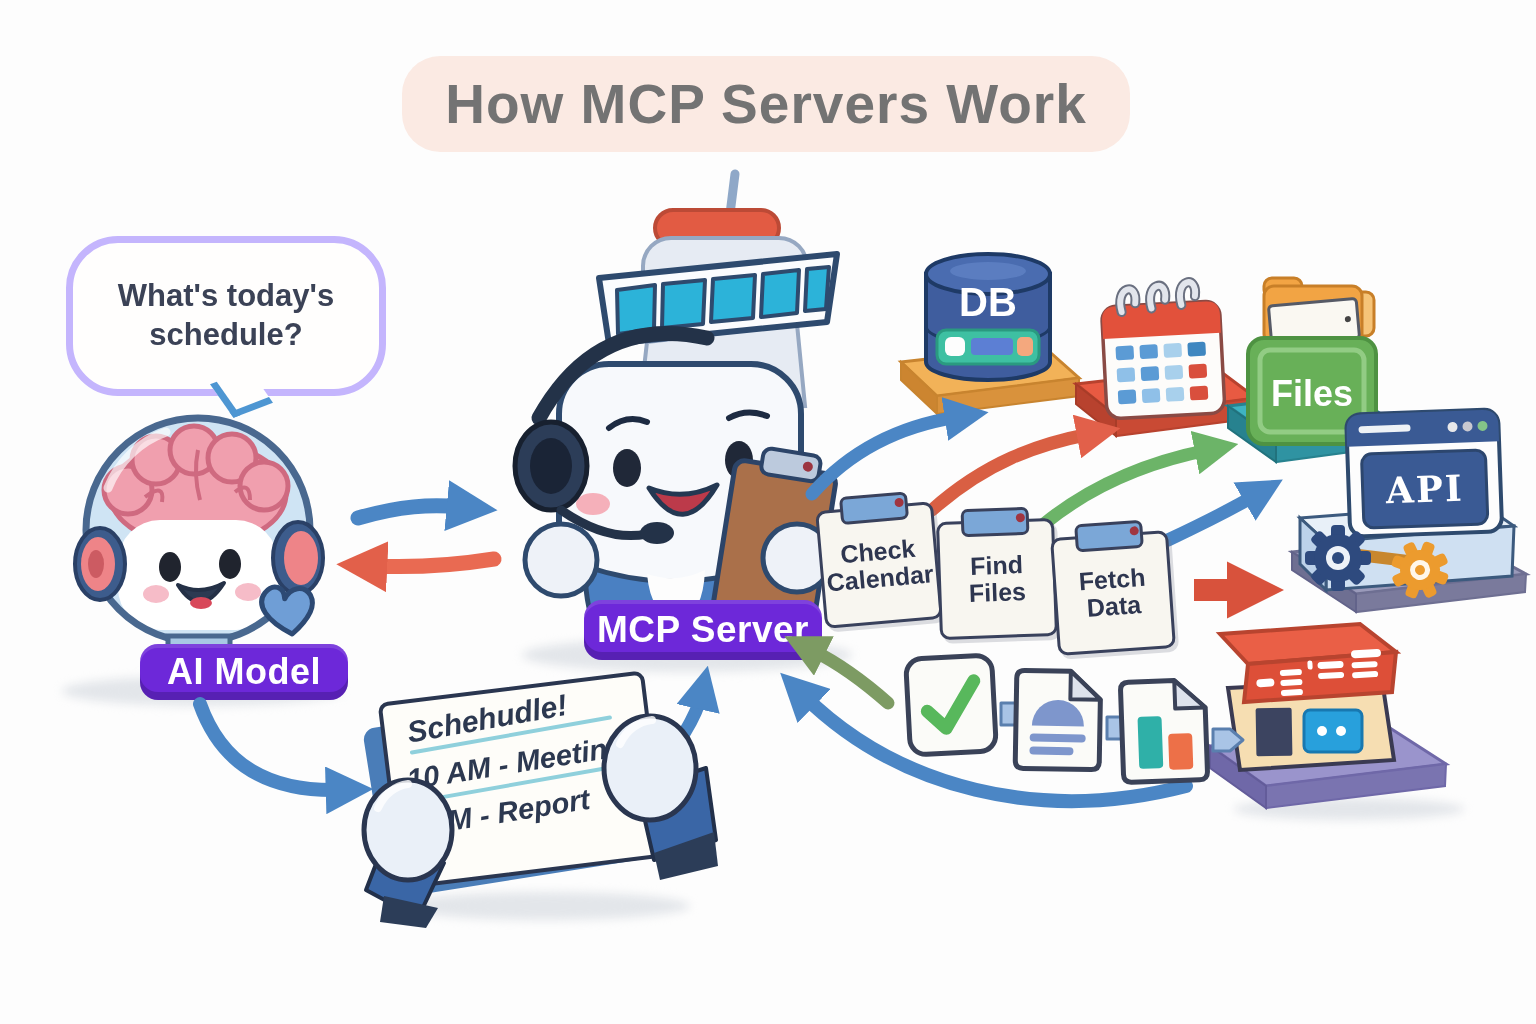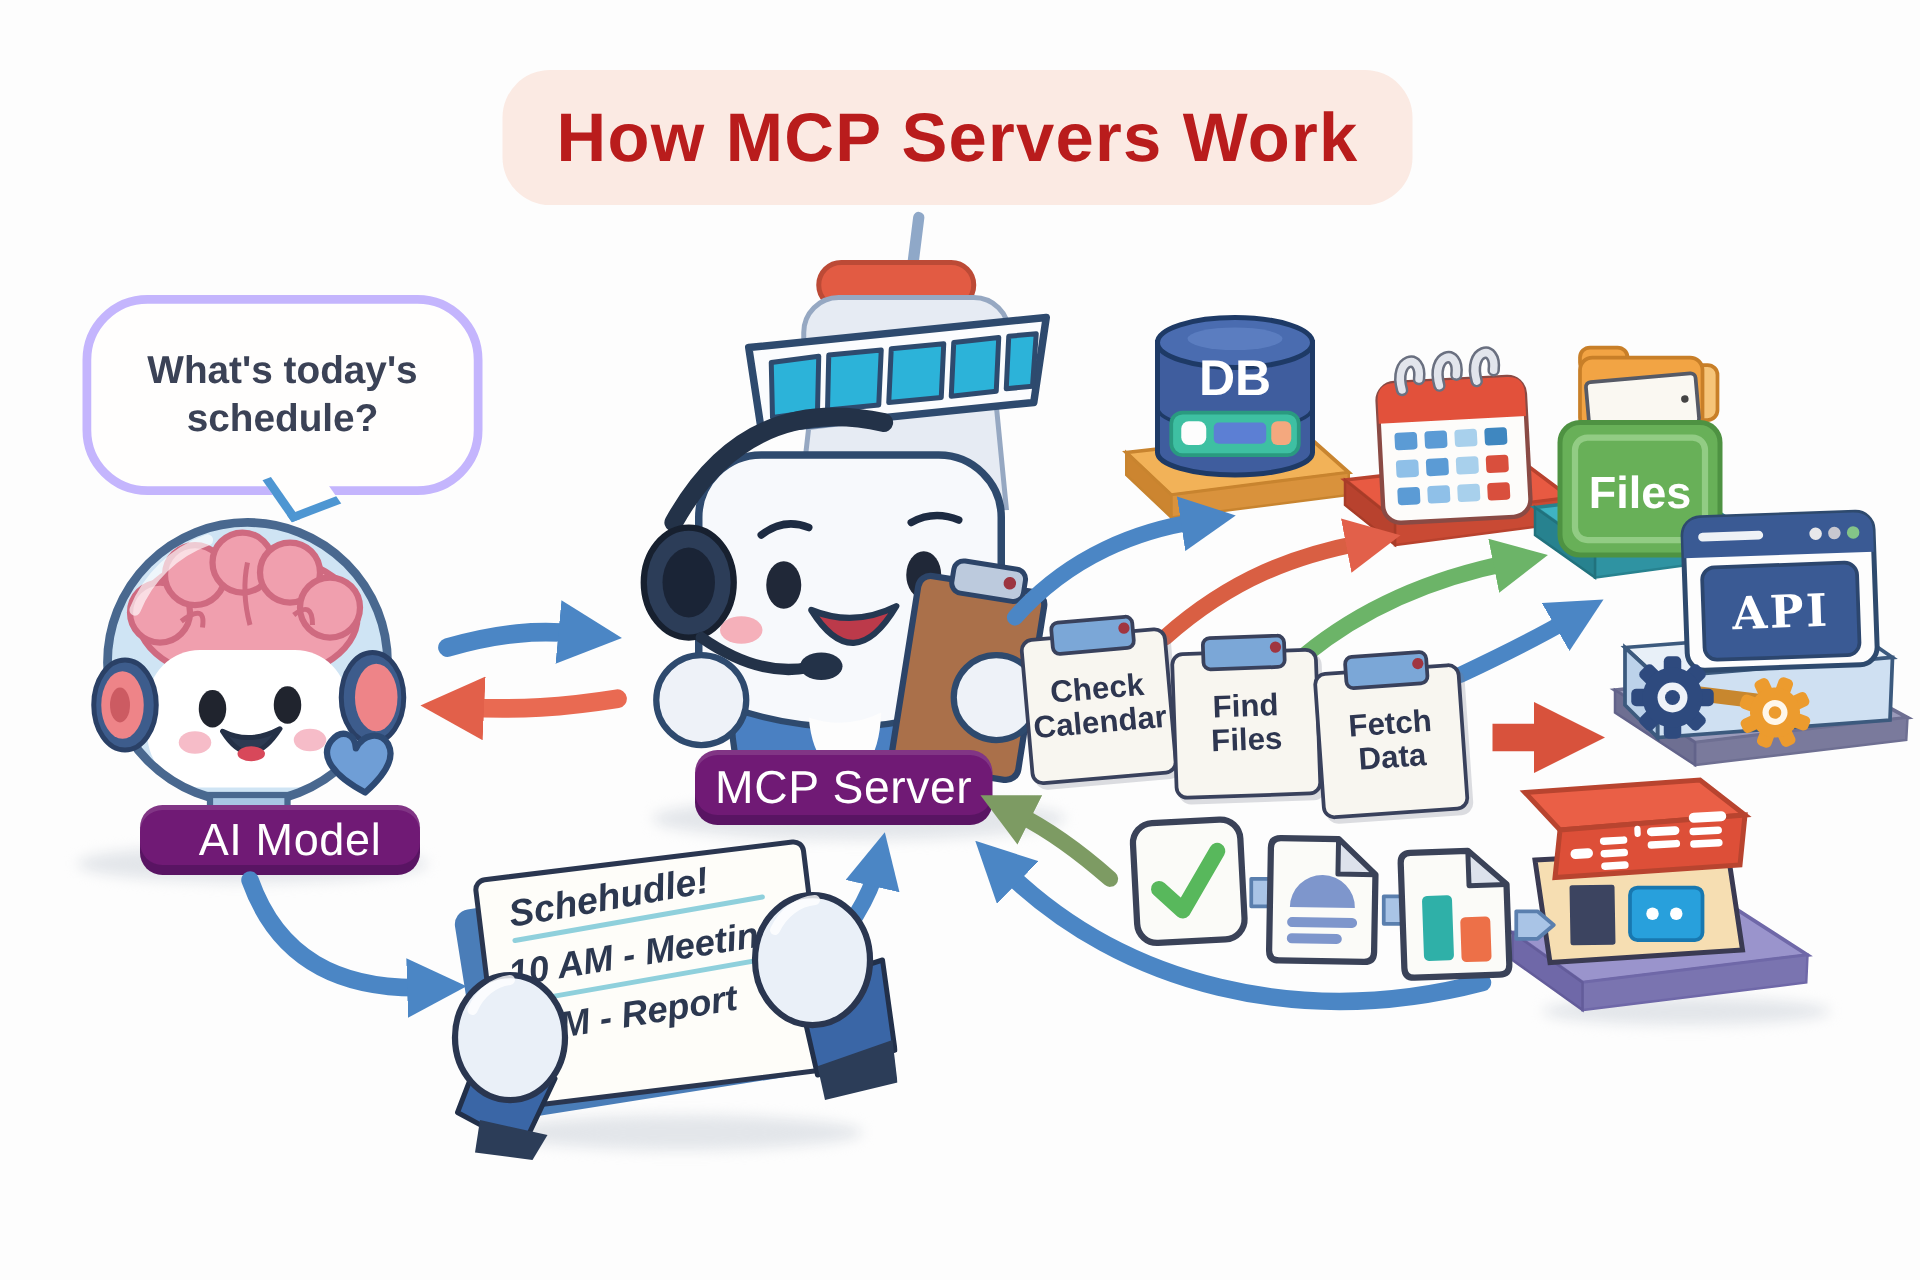--- a/index.html
+++ b/index.html
@@ -11,47 +11,48 @@
   }
   .canvas { position:relative; width:1536px; height:1024px; }
 
   .shadow { position:absolute; background:#e3e6ea; border-radius:50%; filter:blur(5px); z-index:1; }
   .shadow-ai   { left:62px;  top:676px; width:280px; height:30px; }
   .shadow-mcp  { left:522px; top:638px; width:330px; height:34px; }
   .shadow-note { left:400px; top:892px; width:290px; height:28px; }
   .shadow-store{ left:1234px; top:798px; width:230px; height:22px; }
 
   .title-banner {
-    position:absolute; left:402px; top:56px; width:728px; height:108px;
+    position:absolute; left:402px; top:56px; width:728px; height:96px;
     background:#fbeae3; border-radius:38px;
     display:flex; align-items:center; justify-content:center;
-    color:#b91c1c; font-size:55px; font-weight:bold; letter-spacing:1px;
+    color:#737373; font-size:55px; font-weight:bold; letter-spacing:1px;
     z-index:2;
   }
 
   .speech-bubble {
     position:absolute; left:66px; top:236px; width:286px; height:146px;
     background:#fffefd; border:7px solid #c4b5fd; border-radius:52px;
     display:flex; align-items:center; justify-content:center; text-align:center;
     color:#3b4256; font-size:31px; font-weight:bold; line-height:1.25;
     z-index:3; padding:0 10px;
   }
   .speech-bubble::after {
     content:""; position:absolute; bottom:-25px; left:148px; width:34px; height:34px;
     background:#fffefd; border-right:7px solid #4e96d2; border-bottom:7px solid #4e96d2;
     transform:rotate(55deg) skewX(-14deg);
   }
 
   .pedestal {
-    position:absolute; background:#701a75; color:#fff; font-weight:normal;
+    position:absolute; background:#6d28d9; color:#fff; font-weight:bold;
     display:flex; align-items:center; justify-content:center; border-radius:18px;
     z-index:3; letter-spacing:0.5px;
     box-shadow: inset 0 -8px 0 rgba(0,0,30,.20), inset 0 4px 0 rgba(255,255,255,.12);
-  }
-  .ai-pedestal  { left:112px; top:644px; width:208px; height:56px; font-size:36px;padding-left:16px; }
+    margin-left: 28px;
+  }
+  .ai-pedestal  { left:112px; top:644px; width:208px; height:56px; font-size:36px; }
   .mcp-pedestal { left:556px; top:600px; width:238px; height:60px; font-size:37px; }
 
   .bot-svg, .svc-svg { position:absolute; z-index:3; }
   .ai-bot  { left:70px;  top:402px; width:262px; height:258px; }
   .mcp-bot { left:497px; top:166px; width:356px; height:500px; z-index:2; }
 
   .svc-db    { left:893px;  top:236px; width:190px; height:185px; }
   .svc-cal   { left:1066px; top:246px; width:195px; height:192px; }
   .svc-files { left:1220px; top:266px; width:185px; height:198px; }
   .svc-api   { left:1286px; top:400px; width:250px; height:228px; }

